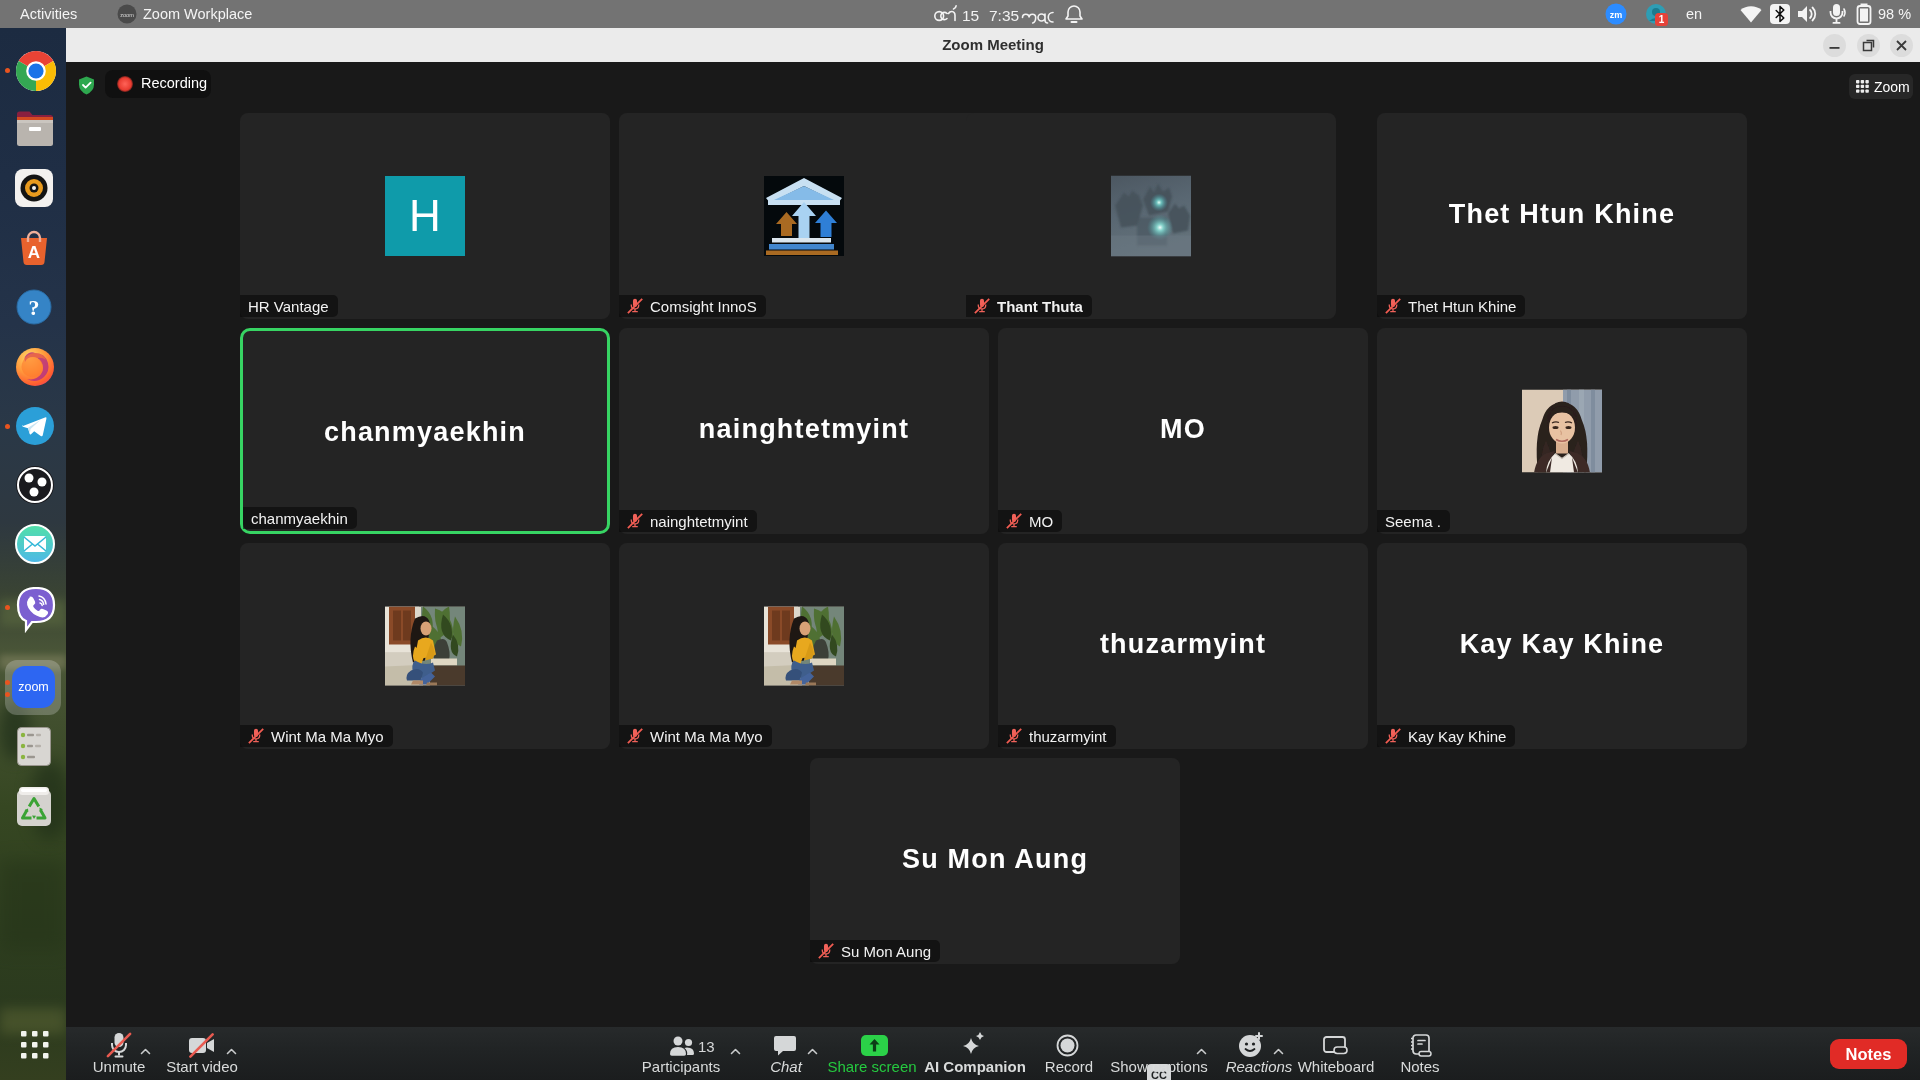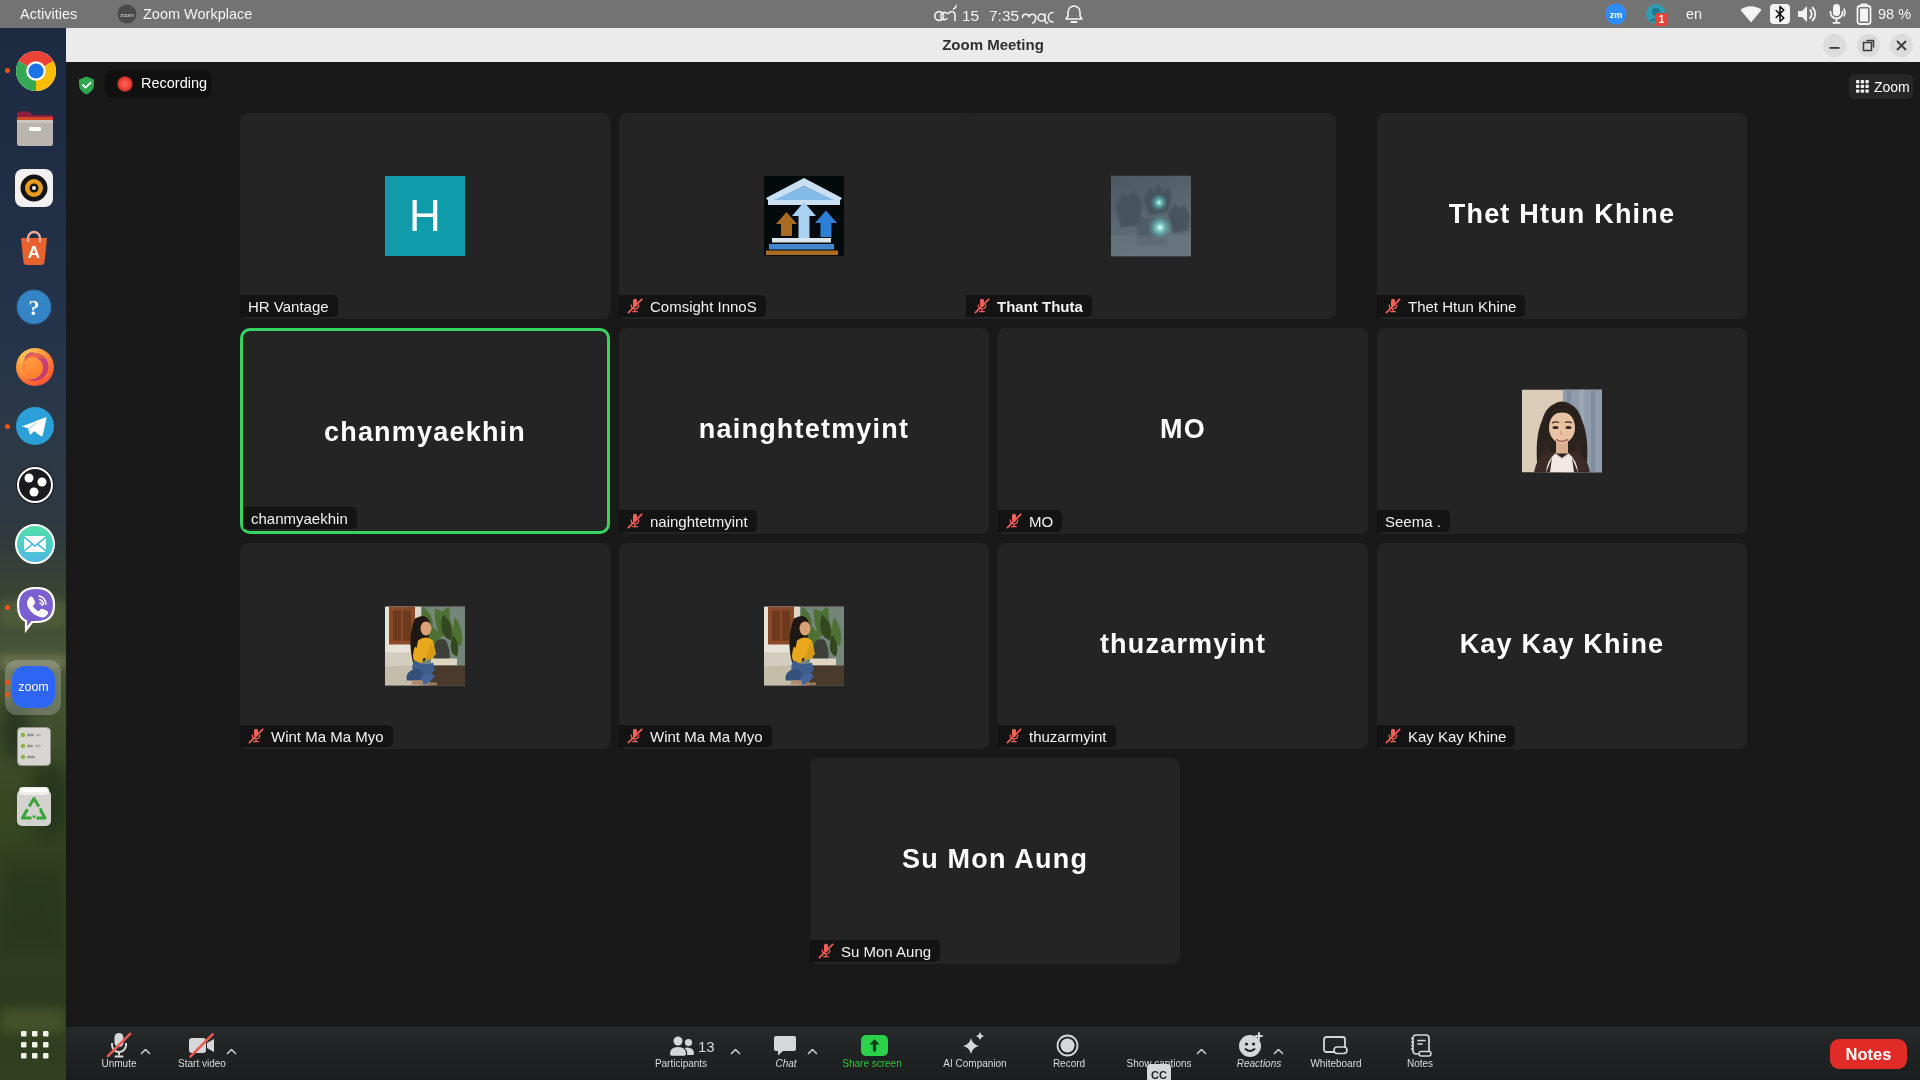--- a/index.html
+++ b/index.html
@@ -14,21 +14,21 @@
   .dot { position:absolute; left:5px; width:5px; height:5px; border-radius:50%; background:#e9541f; }
   #titlebar { position:absolute; left:66px; top:28px; width:1854px; height:34px; background:#ebebeb; z-index:5; }
   #titlebar .t { position:absolute; left:0; right:0; top:0; height:34px; text-align:center; line-height:34px; font-weight:bold; font-size:15px; color:#2f2f2f; }
   #client { position:absolute; left:66px; top:62px; width:1854px; height:1018px; background:#191919; }
   .tile { position:absolute; background:#242424; border-radius:8px; }
   .tile .cname { position:absolute; left:0; right:0; text-align:center; color:#fff; font-weight:bold; font-size:27px; letter-spacing:1.2px; }
   .lbl { position:absolute; left:0; bottom:2px; height:22px; background:rgba(8,8,8,0.6); border-radius:0 5px 5px 0; display:flex; align-items:center; padding:0 9px 0 8px; color:#f2f2f2; font-size:15px; white-space:nowrap; }
   .lbl svg { margin-right:7px; }
   .avatar { position:absolute; left:50%; top:50%; transform:translate(-50%,-50%); }
   #toolbar { position:absolute; left:66px; top:1027px; width:1854px; height:53px; background:linear-gradient(180deg,#272a2b 0%,#212425 40%,#1b1d1e 100%); }
-  .tblabel { position:absolute; transform:translateX(-50%); top:1058px; font-size:10px; color:#d9dbdb; white-space:nowrap; z-index:12; }
+  .tblabel { position:absolute; transform:translateX(-50%); top:1058px; font-size:15px; color:#d9dbdb; white-space:nowrap; z-index:12; }
   .green { color:#25c93f !important; }
 </style>
 </head>
 <body>
 <div id="wall"></div>
 <div class="abs" style="left:0;top:655px;width:66px;height:14px;background:#6e7352;opacity:0.85;filter:blur(3px);"></div>
 <div class="abs" style="left:0;top:600px;width:66px;height:26px;background:#5b6a40;opacity:0.6;filter:blur(5px);"></div>
 <div class="abs" style="left:0;top:700px;width:30px;height:60px;background:#20301a;opacity:0.7;filter:blur(7px);border-radius:50%;"></div>
 <div class="abs" style="left:30px;top:760px;width:40px;height:80px;background:#1f2e18;opacity:0.65;filter:blur(8px);border-radius:50%;"></div>
 <div class="abs" style="left:0;top:860px;width:66px;height:90px;background:#243318;opacity:0.5;filter:blur(9px);"></div>
@@ -585,21 +585,21 @@
 <div class="tblabel" style="left:786px;font-style:italic;">Chat</div>
 <div class="abs" style="left:861px;top:1035px;"><svg width="27" height="21" viewBox="0 0 27 21">
       <rect width="27" height="21" rx="5" fill="#2bd148"></rect>
       <path d="M13.5 4 l5 5.5 h-3.4 v7 h-3.2 v-7 h-3.4 z" fill="#0c3d17"></path>
     </svg></div>
 <div class="tblabel green" style="left:872px;">Share screen</div>
 <div class="abs" style="left:961px;top:1032px;"><svg width="26" height="26" viewBox="0 0 26 26">
       <path d="M10 2 q1.5 6.5 8 8 q-6.5 1.5 -8 8 q-1.5 -6.5 -8 -8 q6.5 -1.5 8 -8 z" fill="#d5d7d8" transform="translate(0,4)"></path>
       <path d="M19 0 q0.8 3.2 4 4 q-3.2 0.8 -4 4 q-0.8 -3.2 -4 -4 q3.2 -0.8 4 -4 z" fill="#d5d7d8"></path>
     </svg></div>
-<div class="tblabel" style="left:975px;">AI Companion</div>
+<div class="tblabel" style="left:975px;font-weight:bold;">AI Companion</div>
 <div class="abs" style="left:1056px;top:1034px;"><svg width="23" height="23" viewBox="0 0 23 23">
       <circle cx="11.5" cy="11.5" r="10" fill="none" stroke="#d5d7d8" stroke-width="1.8"></circle>
       <circle cx="11.5" cy="11.5" r="7" fill="#d5d7d8"></circle>
     </svg></div>
 <div class="tblabel" style="left:1069px;">Record</div>
 <div class="abs" style="left:1147px;top:1036px;margin-top:28px;"><svg width="24" height="20" viewBox="0 0 24 20">
       <rect width="24" height="20" rx="4" fill="#d5d7d8"></rect>
       <text x="12" y="14.5" text-anchor="middle" font-size="11" font-weight="bold" fill="#1e2021" font-family="Liberation Sans">CC</text>
     </svg></div>
 <div class="abs" style="left:1196px;top:1041px;"><svg width="11" height="7" viewBox="0 0 11 7">

